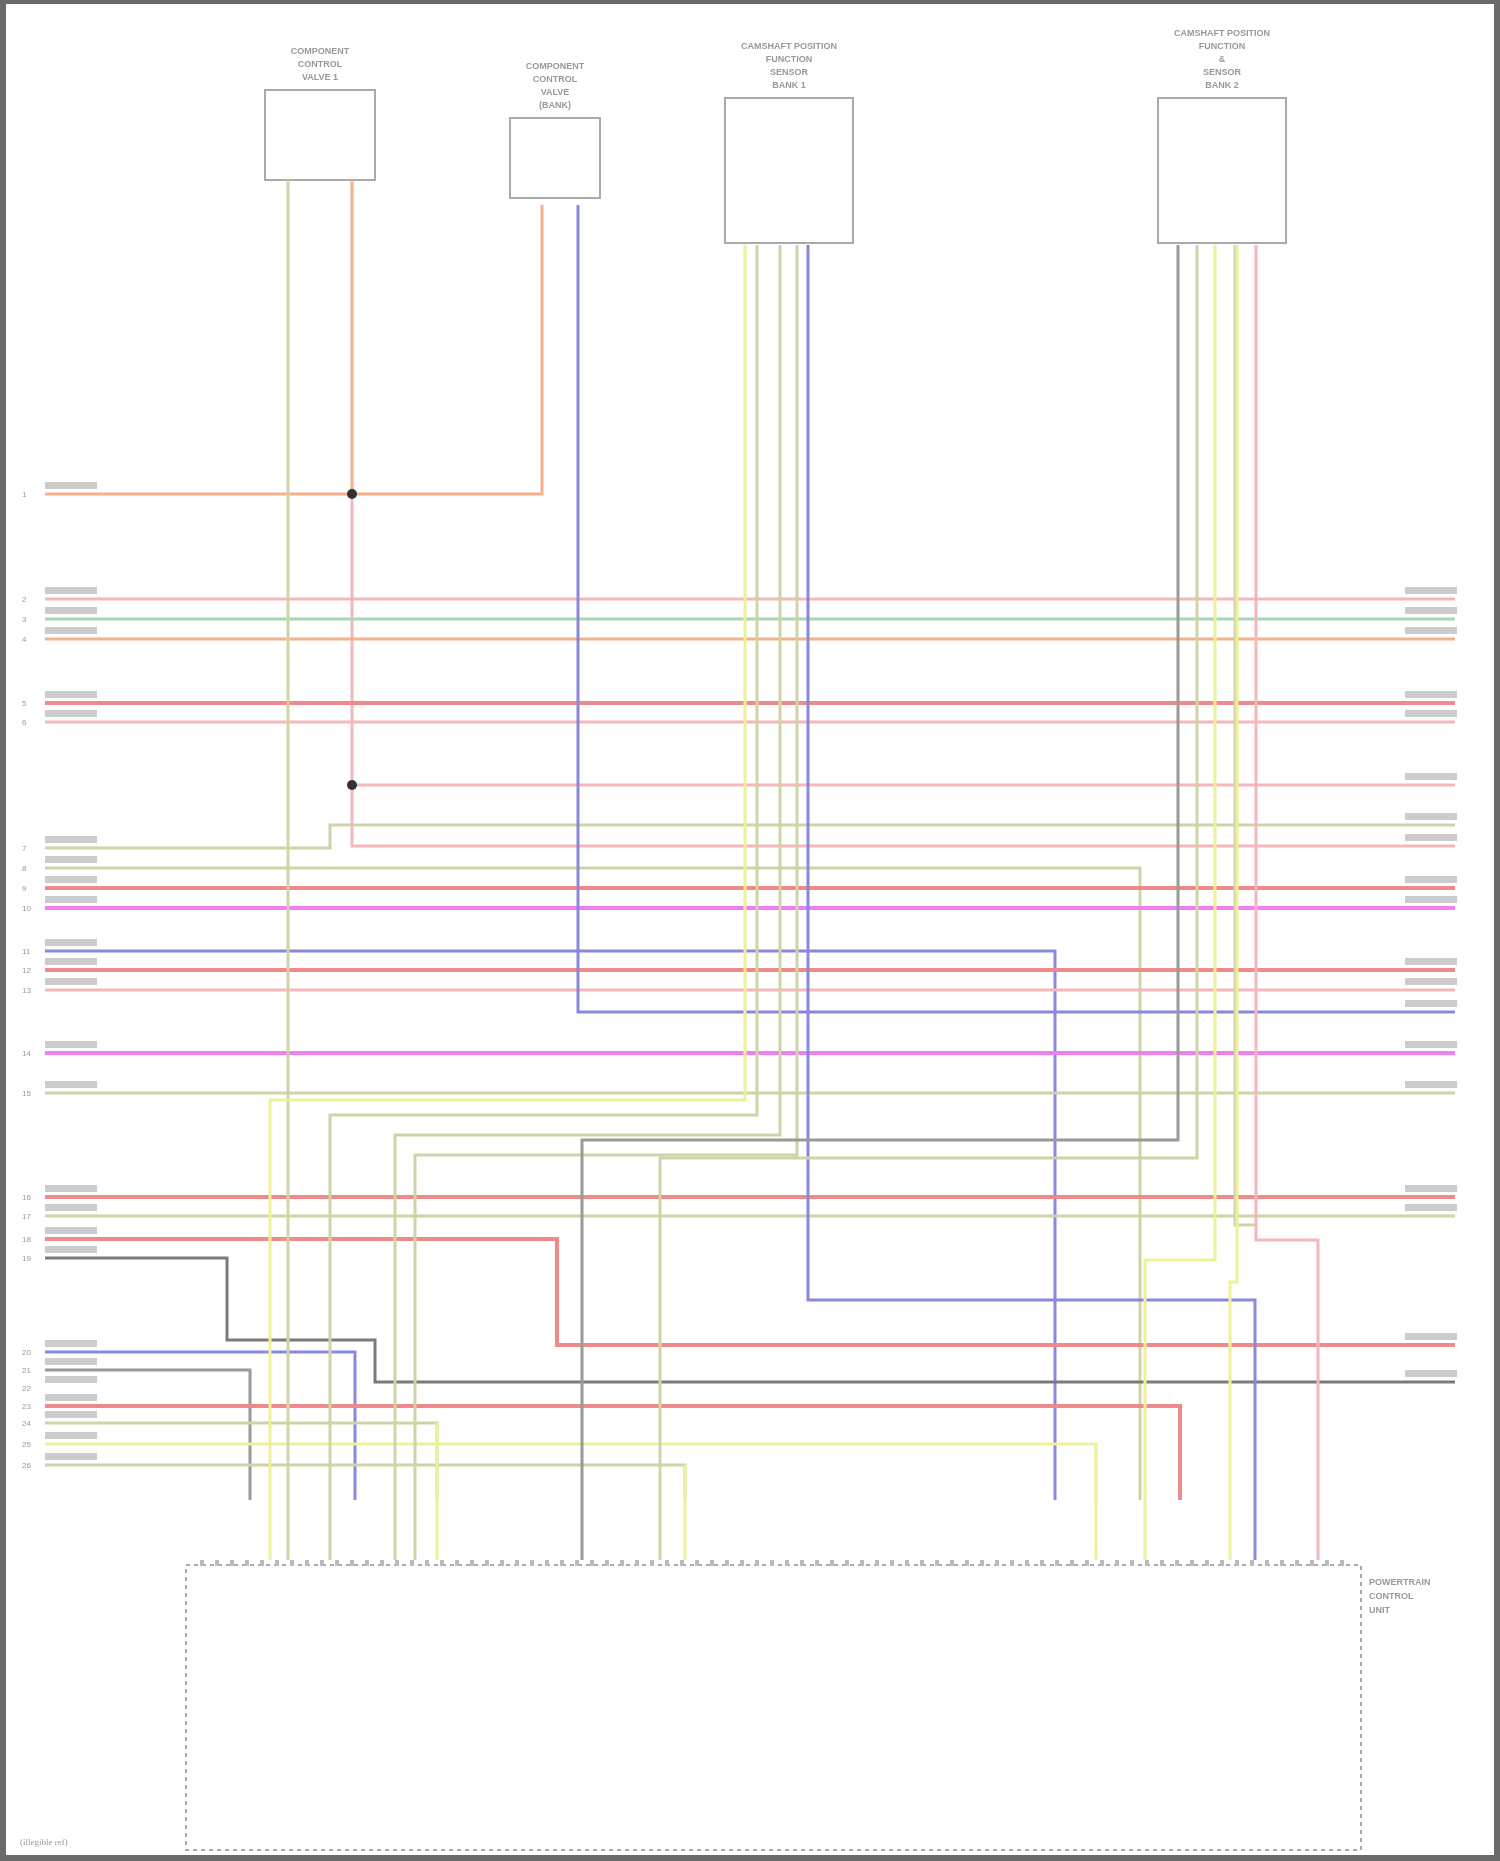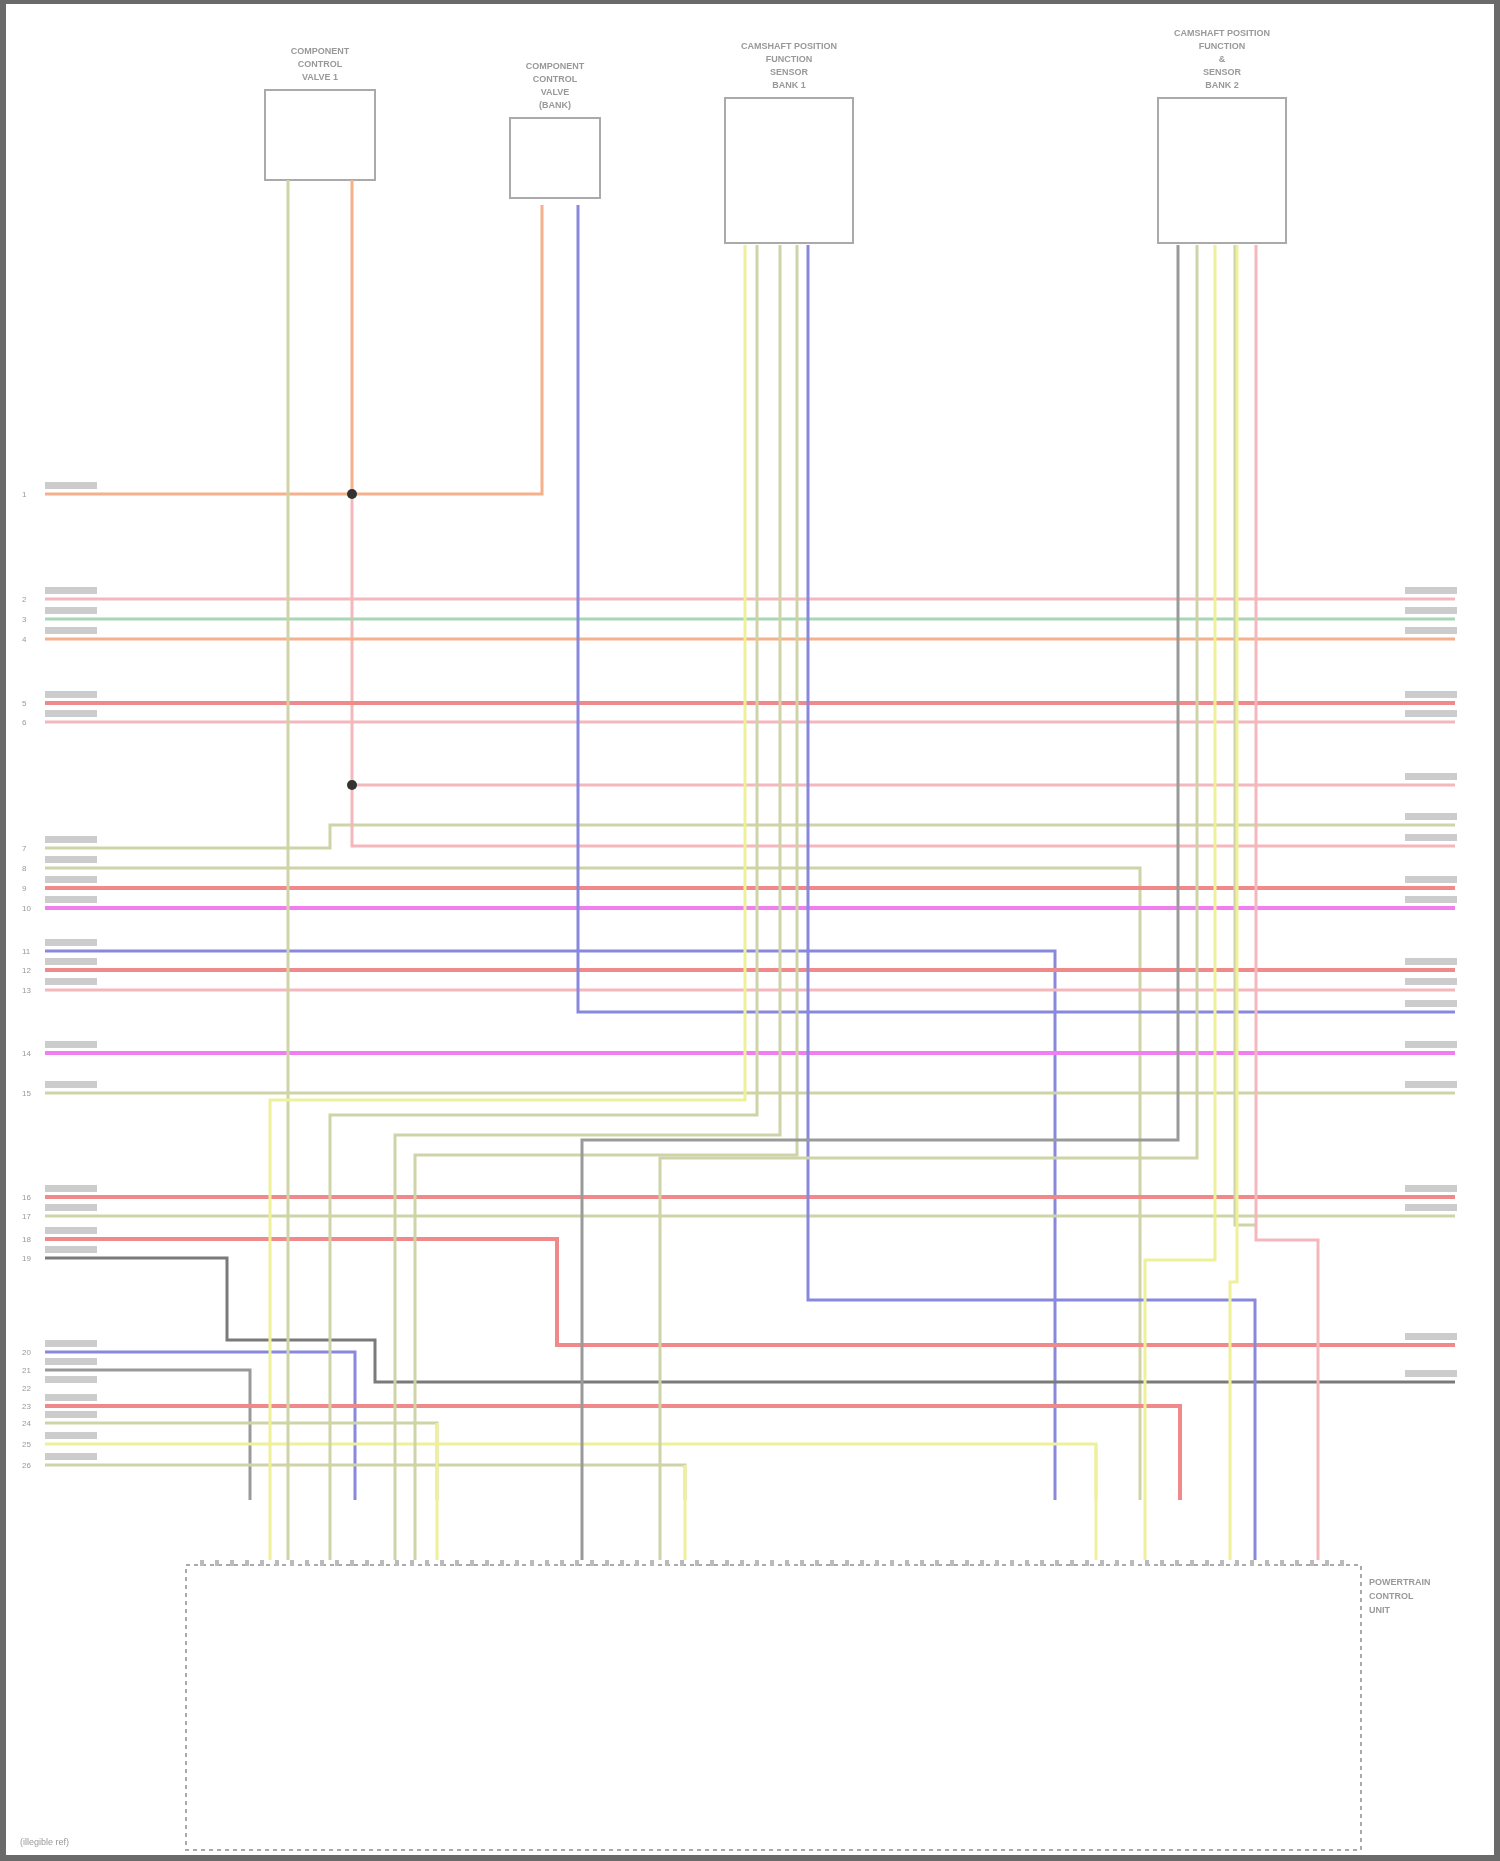--- a/index.html
+++ b/index.html
@@ -1,21 +1,21 @@
 <!DOCTYPE html>
 <html><head>
 <meta charset="utf-8">
 <style>
   html,body{margin:0;padding:0;background:#fff;}
   body{width:1500px;height:1861px;overflow:hidden;font-family:"Liberation Sans",sans-serif;}
   #frame{position:absolute;left:0;top:0;width:1500px;height:1861px;box-sizing:border-box;border:6px solid #6a6a6a;border-top-width:4px;background:#fff;}
   svg{position:absolute;left:0;top:0;}
   .comp{font-family:"Liberation Sans",sans-serif;font-size:9px;fill:#999;font-weight:bold;}
   .pin{font-family:"Liberation Sans",sans-serif;font-size:8px;fill:#999;}
-  #footer{position:absolute;left:20px;bottom:14px;font-size:9px;color:#999;font-family:Liberation Sans, sans-serif;}
+  #footer{position:absolute;left:20px;bottom:14px;font-size:9px;color:#999;font-family:Liberation Serif, serif;}
 </style>
 </head>
 <body>
 
 <div id="frame"></div>
 
 <svg id="diagram" width="1500" height="1861" viewBox="0 0 1500 1861" xmlns="http://www.w3.org/2000/svg">
 
   <g id="components">
       <g>

